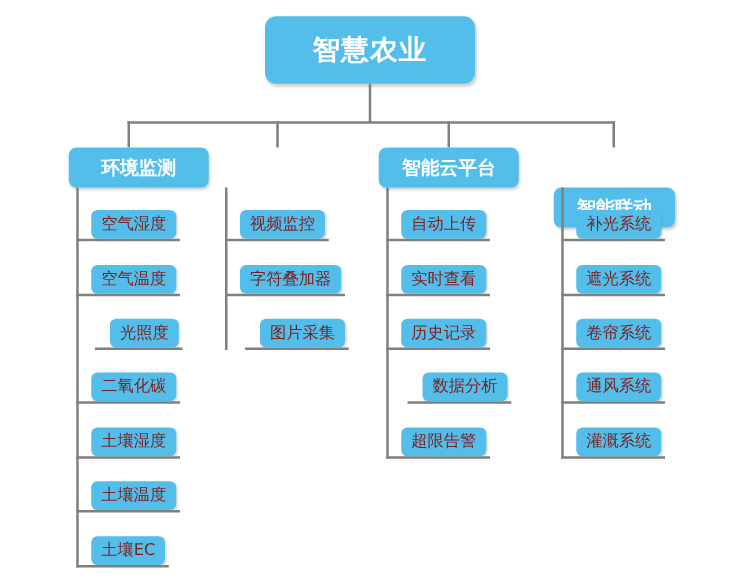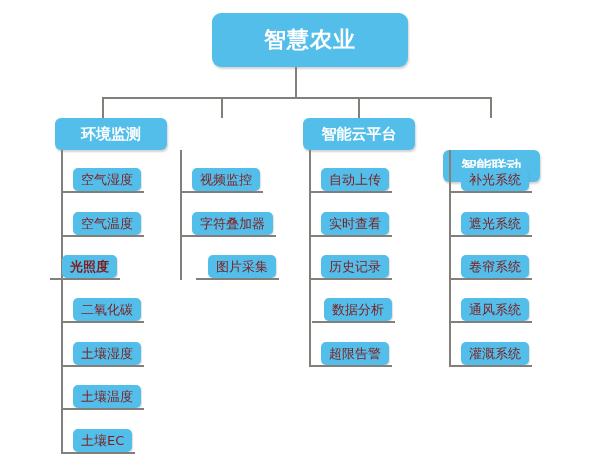--- a/index.html
+++ b/index.html
@@ -53,21 +53,21 @@
     border-radius: 5px;
     white-space: nowrap;
     box-shadow: 1px 1px 1px rgba(130,130,130,0.25);
   }
 </style>
 </head>
 <body>
 
 <div class="canvas">
 
-  <div class="node root-node" style="left:212px; top:13px; width:196px; height:54px;">智慧农业</div>
+  <div class="node root-node" style="left:212px; top:13px; width:168px; height:54px;">智慧农业</div>
 
   <div class="line" style="left:295px; top:67px; width:2px; height:31px;"></div>
   <div class="line" style="left:102px; top:97px; width:390px; height:2px;"></div>
   <div class="line" style="left:102px; top:97px; width:2px; height:21px;"></div>
   <div class="line" style="left:221px; top:97px; width:2px; height:21px;"></div>
   <div class="line" style="left:358px; top:97px; width:2px; height:21px;"></div>
   <div class="line" style="left:490px; top:97px; width:2px; height:21px;"></div>
 
   <div class="node branch-node" style="left:55px; top:118px; width:112px; height:32px;">环境监测</div>
   <div class="node branch-node" style="left:303px; top:118px; width:112px; height:32px;">智能云平台</div>
@@ -77,21 +77,21 @@
   <div class="line" style="left:180px; top:150px; width:2px; height:130px;"></div>
   <div class="line" style="left:309px; top:150px; width:2px; height:217px;"></div>
   <div class="line" style="left:449px; top:150px; width:2px; height:217px;"></div>
 
   <div class="child" style="left:61px; top:168px;">
     <span class="child-box">空气湿度</span>
   </div>
   <div class="child" style="left:61px; top:212px;">
     <span class="child-box">空气温度</span>
   </div>
-  <div class="child" style="left:50px; top:255px;font-weight:bold;">
+  <div class="child" style="left:76px; top:255px;">
     <span class="child-box">光照度</span>
   </div>
   <div class="child" style="left:61px; top:298px;">
     <span class="child-box">二氧化碳</span>
   </div>
   <div class="child" style="left:61px; top:342px;">
     <span class="child-box">土壤湿度</span>
   </div>
   <div class="child" style="left:61px; top:385px;justify-content:center;">
     <span class="child-box">土壤温度</span>
@@ -112,21 +112,21 @@
 
   <div class="child" style="left:309px; top:168px;">
     <span class="child-box">自动上传</span>
   </div>
   <div class="child" style="left:309px; top:212px;">
     <span class="child-box">实时查看</span>
   </div>
   <div class="child" style="left:309px; top:255px;">
     <span class="child-box">历史记录</span>
   </div>
-  <div class="child" style="left:312px; top:298px;">
+  <div class="child" style="left:326px; top:298px;">
     <span class="child-box">数据分析</span>
   </div>
   <div class="child" style="left:309px; top:342px;">
     <span class="child-box">超限告警</span>
   </div>
 
   <div class="child" style="left:449px; top:168px;">
     <span class="child-box">补光系统</span>
   </div>
   <div class="child" style="left:449px; top:212px;">

